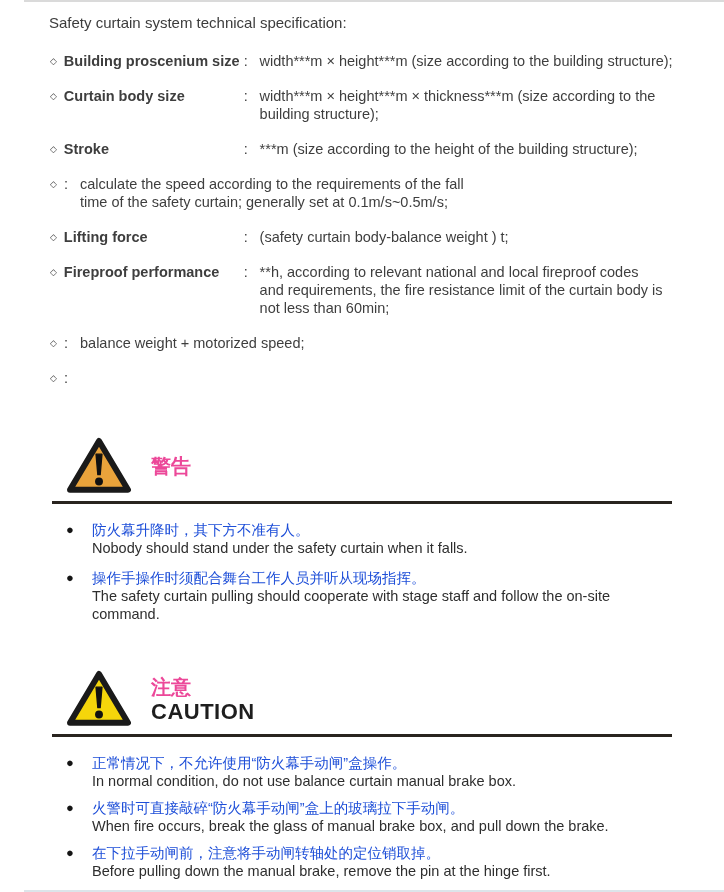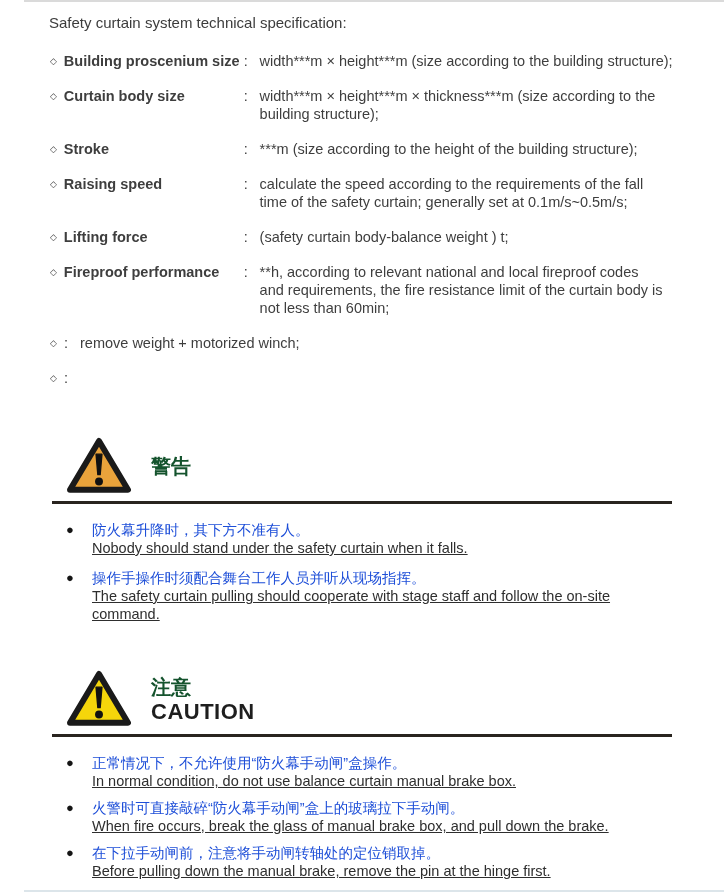--- a/index.html
+++ b/index.html
@@ -27,32 +27,32 @@
     margin-bottom:17px;
     font-size:14.5px; line-height:18px; color:#3e3e3e;
   }
   .diamond { width:14px; font-size:9px; line-height:18px; color:#3e3e3e; }
   .spec-label { width:182px;font-weight:bold; }
   .spec-colon { width:16px; }
   .spec-value { width:492px; white-space:pre-line; }
 
   .notice-header { display:flex; align-items:center; gap:19px; padding-left:42px; }
   .tri-icon { width:66px; height:58px; flex:0 0 auto; }
-  .notice-titles .t-cn { font-size:20px; font-weight:bold; color:#14532d; line-height:24px; }
+  .notice-titles .t-cn { font-size:20px; font-weight:bold; color:#ec4899; line-height:24px; }
   .notice-titles .t-en { font-size:22px; font-weight:bold; color:#1e1e1e; line-height:25px; letter-spacing:.5px; }
   .rule { height:3px; background:#29241f; margin:6px 0 0 28px; width:620px; }
 
   .notice-items { margin-top:17px; padding-left:42px; }
   .notice-item { display:flex; align-items:flex-start; }
   .warning-sec .notice-item { margin-bottom:12px; }
   .caution-sec .notice-item { margin-bottom:9px; }
   .dot { width:26px; font-size:13px; line-height:18px; color:#141414; }
   .notice-text { max-width:625px; font-size:14.5px; line-height:18px; }
   .line-cn { color:#1d4ed8; }
-  .line-en { color:#2e2e2e; white-space:pre-line;text-decoration:underline; }
+  .line-en { color:#2e2e2e; white-space:pre-line; }
 
   .warning-sec { margin-top:50px; }
   .caution-sec { margin-top:47px; }
 </style>
 </head>
 <body>
 
 <div class="page">
 
   <div class="title">Safety curtain system technical specification:</div>
@@ -72,21 +72,20 @@
 building structure);</span>
     </div>
     <div class="spec-row">
       <span class="diamond">◇</span>
       <span class="spec-label">Stroke</span>
       <span class="spec-colon">:</span>
       <span class="spec-value">***m (size according to the height of the building structure);</span>
     </div>
     <div class="spec-row">
       <span class="diamond">◇</span>
-      <span class="spec-label">Raising speed</span>
       <span class="spec-colon">:</span>
       <span class="spec-value">calculate the speed according to the requirements of the fall
 time of the safety curtain; generally set at 0.1m/s~0.5m/s;</span>
     </div>
     <div class="spec-row">
       <span class="diamond">◇</span>
       <span class="spec-label">Lifting force</span>
       <span class="spec-colon">:</span>
       <span class="spec-value">(safety curtain body-balance weight ) t;</span>
     </div>
@@ -94,21 +93,21 @@
       <span class="diamond">◇</span>
       <span class="spec-label">Fireproof performance</span>
       <span class="spec-colon">:</span>
       <span class="spec-value">**h, according to relevant national and local fireproof codes
 and requirements, the fire resistance limit of the curtain body is
 not less than 60min;</span>
     </div>
     <div class="spec-row">
       <span class="diamond">◇</span>
       <span class="spec-colon">:</span>
-      <span class="spec-value">remove weight + motorized winch;</span>
+      <span class="spec-value">balance weight + motorized speed;</span>
     </div>
     <div class="spec-row">
       <span class="diamond">◇</span>
       <span class="spec-colon">:</span>
     </div>
   </div>
 
   <div class="warning-sec">
     <div class="notice-header">
       <svg class="tri-icon" viewBox="0 0 100 88" aria-hidden="true">

